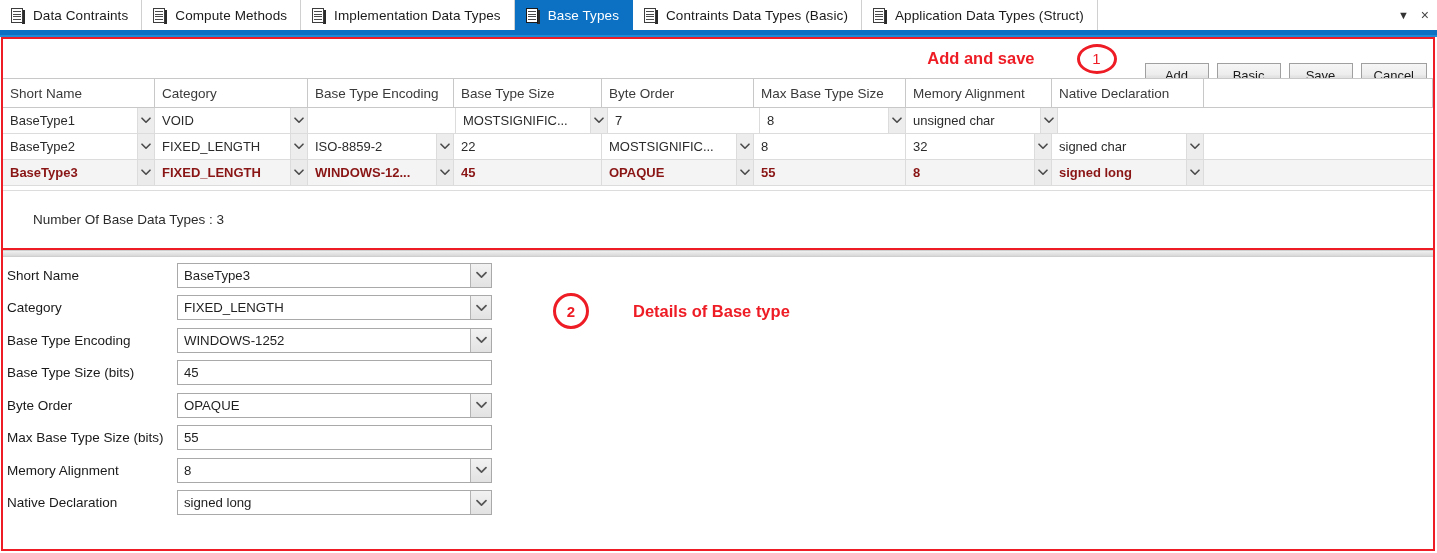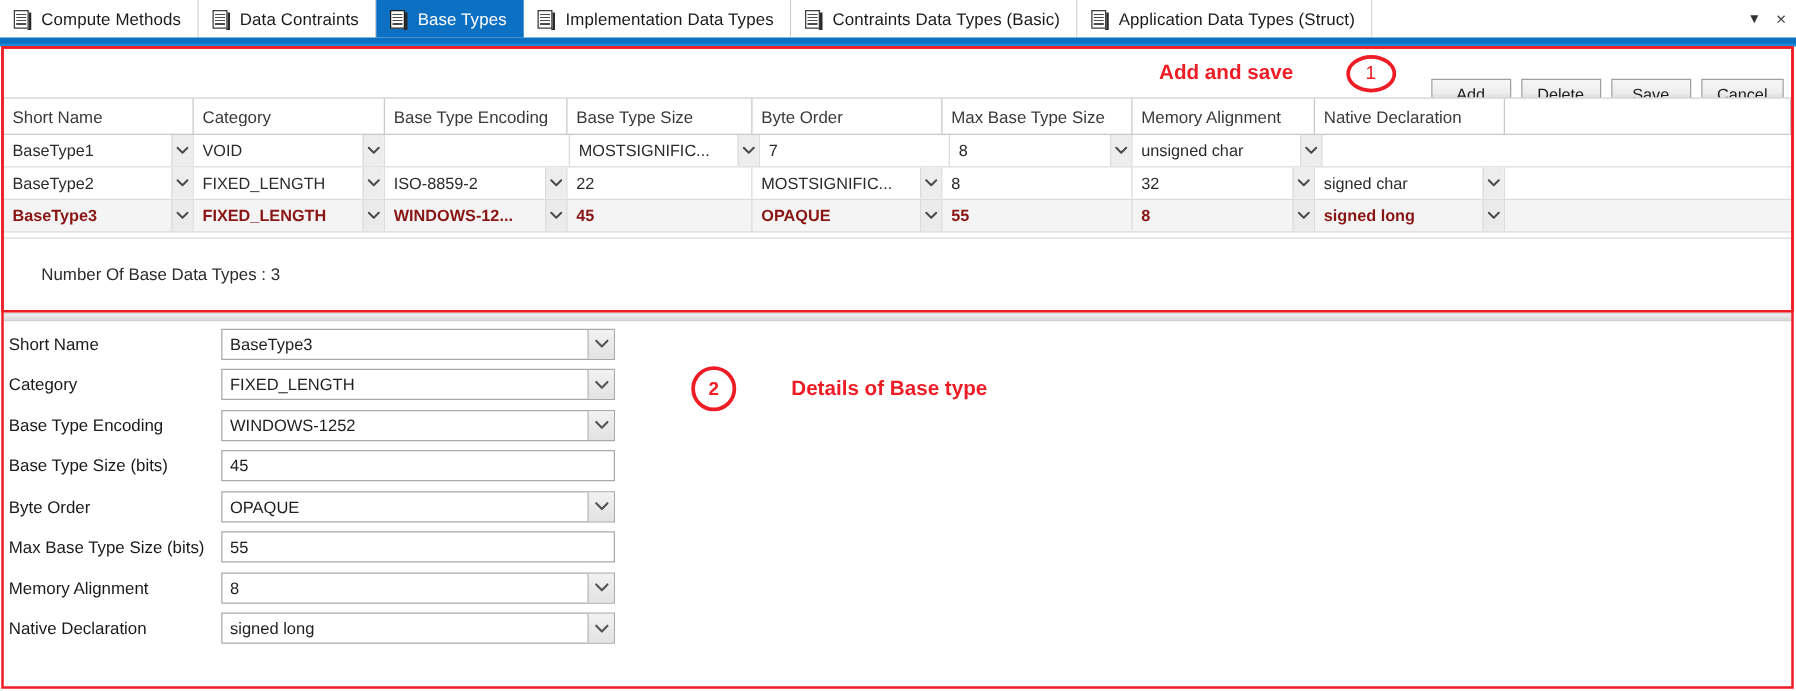--- a/index.html
+++ b/index.html
@@ -334,45 +334,45 @@
 </head>
 <body>
 
 <div class="tabbar" id="tabbar">
     <div class="tab">
       <span class="doc-ico">
         <span class="shadow"></span>
         <span class="pg"></span>
         <span class="lines"></span>
       </span>
-      <span class="tab-label">Compute Methods</span>
+      <span class="tab-label">Data Contraints</span>
     </div>
     <div class="tab">
       <span class="doc-ico">
         <span class="shadow"></span>
         <span class="pg"></span>
         <span class="lines"></span>
       </span>
-      <span class="tab-label">Data Contraints</span>
+      <span class="tab-label">Compute Methods</span>
+    </div>
+    <div class="tab">
+      <span class="doc-ico">
+        <span class="shadow"></span>
+        <span class="pg"></span>
+        <span class="lines"></span>
+      </span>
+      <span class="tab-label">Implementation Data Types</span>
     </div>
     <div class="tab active">
       <span class="doc-ico">
         <span class="shadow"></span>
         <span class="pg"></span>
         <span class="lines"></span>
       </span>
       <span class="tab-label">Base Types</span>
-    </div>
-    <div class="tab">
-      <span class="doc-ico">
-        <span class="shadow"></span>
-        <span class="pg"></span>
-        <span class="lines"></span>
-      </span>
-      <span class="tab-label">Implementation Data Types</span>
     </div>
     <div class="tab">
       <span class="doc-ico">
         <span class="shadow"></span>
         <span class="pg"></span>
         <span class="lines"></span>
       </span>
       <span class="tab-label">Contraints Data Types (Basic)</span>
     </div>
     <div class="tab">
@@ -391,21 +391,21 @@
 <div class="tab-underline"></div>
 
 <div class="toolbar">
   <span class="annot-label">Add and save</span>
   <span class="circle-num">
     <span class="ring"></span>
     <span class="txt">1</span>
   </span>
   <div id="toolbar-buttons" style="display:flex;align-items:center;margin-top:33px;">
       <div class="tbtn">Add</div>
-      <div class="tbtn">Delete</div>
+      <div class="tbtn">Basic</div>
       <div class="tbtn">Save</div>
       <div class="tbtn">Cancel</div>
     </div>
 </div>
 
 <div class="grid" id="grid">
     <div class="grow head">
       <div class="gcell c0">
         <span class="val">Short Name</span>
       </div>

